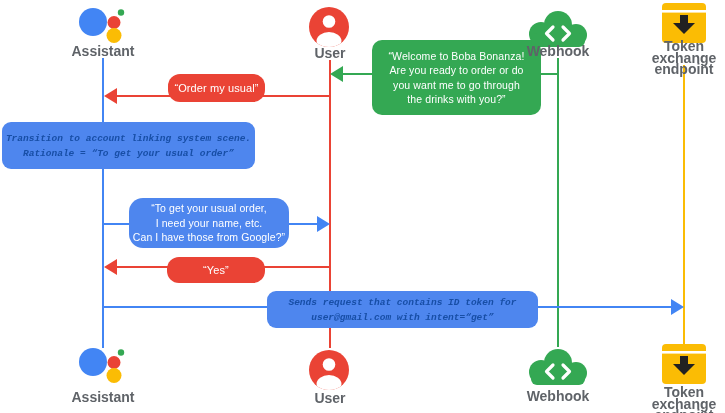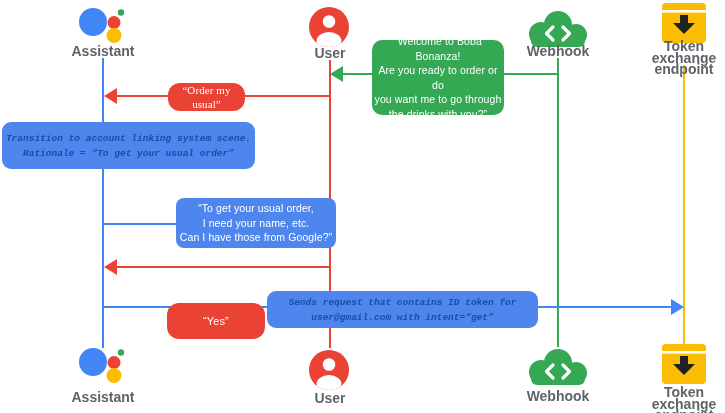--- a/index.html
+++ b/index.html
@@ -26,21 +26,21 @@
   .head.right.blue  { border-left:13px solid #4285F4; }
 
   .bubble {
     position:absolute; z-index:3; box-sizing:border-box;
     display:flex; align-items:center; justify-content:center;
     text-align:center; white-space:pre-line; color:#ffffff;
     font-size:10.5px; line-height:14.5px; letter-spacing:.1px;
   }
   .bubble.green { background:#34A853; border-radius:10px; }
   .bubble.red   { background:#EA4335; border-radius:12px; font-size:11px; }
-  .bubble.blue  { background:#4e86ee; border-radius:8px;margin-left:47px; }
+  .bubble.blue  { background:#4e86ee; border-radius:14px; }
   .bubble.mono  {
     background:#4e86ee; border-radius:9px; color:#174ea6;
     font-family:"Liberation Mono", monospace; font-style:italic; font-weight:bold;
     font-size:9.5px; line-height:15px; letter-spacing:0;
   }
 
   .actor-label {
     position:absolute; z-index:3; width:120px; text-align:center;
     color:#5f6368; font-size:14px; font-weight:bold; line-height:11.5px;
   }
@@ -65,35 +65,35 @@
 
   <div class="arrow-line blue" style="left:103px; top:223px; width:215px;"></div>
   <div class="head right blue" style="left:317px; top:216px;"></div>
 
   <div class="arrow-line red" style="left:117px; top:266px; width:213px;"></div>
   <div class="head left red" style="left:104px; top:259px;"></div>
 
   <div class="arrow-line blue" style="left:103px; top:306px; width:568px;"></div>
   <div class="head right blue" style="left:671px; top:299px;"></div>
 
-  <div class="bubble green" style="left:372px; top:40px; width:132px; height:75px;">“Welcome to Boba Bonanza!
+  <div class="bubble green" style="left:372px; top:40px; width:169px; height:75px;">“Welcome to Boba Bonanza!
 Are you ready to order or do
 you want me to go through
 the drinks with you?”</div>
 
-  <div class="bubble red" style="left:168px; top:83px; width:77px; height:28px;font-family:Liberation Serif, serif;">“Order my usual”</div>
+  <div class="bubble red" style="left:168px; top:74px; width:97px; height:28px;">“Order my usual”</div>
 
   <div class="bubble mono" style="left:2px; top:122px; width:253px; height:47px;">Transition to account linking system scene.
 Rationale = “To get your usual order”</div>
 
   <div class="bubble blue" style="left:129px; top:198px; width:160px; height:50px;">“To get your usual order,
 I need your name, etc.
 Can I have those from Google?”</div>
 
-  <div class="bubble red" style="left:167px; top:257px; width:98px; height:36px;margin-top:46px;">“Yes”</div>
+  <div class="bubble red" style="left:167px; top:257px; width:98px; height:26px;">“Yes”</div>
 
   <div class="bubble mono" style="left:267px; top:291px; width:271px; height:37px;">Sends request that contains ID token for
 user@gmail.com with intent=“get”</div>
 
   <svg class="icon" style="left:79px; top:6px;" width="48" height="40" viewBox="0 0 48 40">
     <circle cx="14" cy="16" r="14" fill="#4285F4"></circle>
     <circle cx="42" cy="6.5" r="3.2" fill="#34A853"></circle>
     <circle cx="35" cy="16.5" r="6.5" fill="#EA4335"></circle>
     <circle cx="35" cy="29.5" r="7.5" fill="#FBBC04"></circle>
   </svg>

